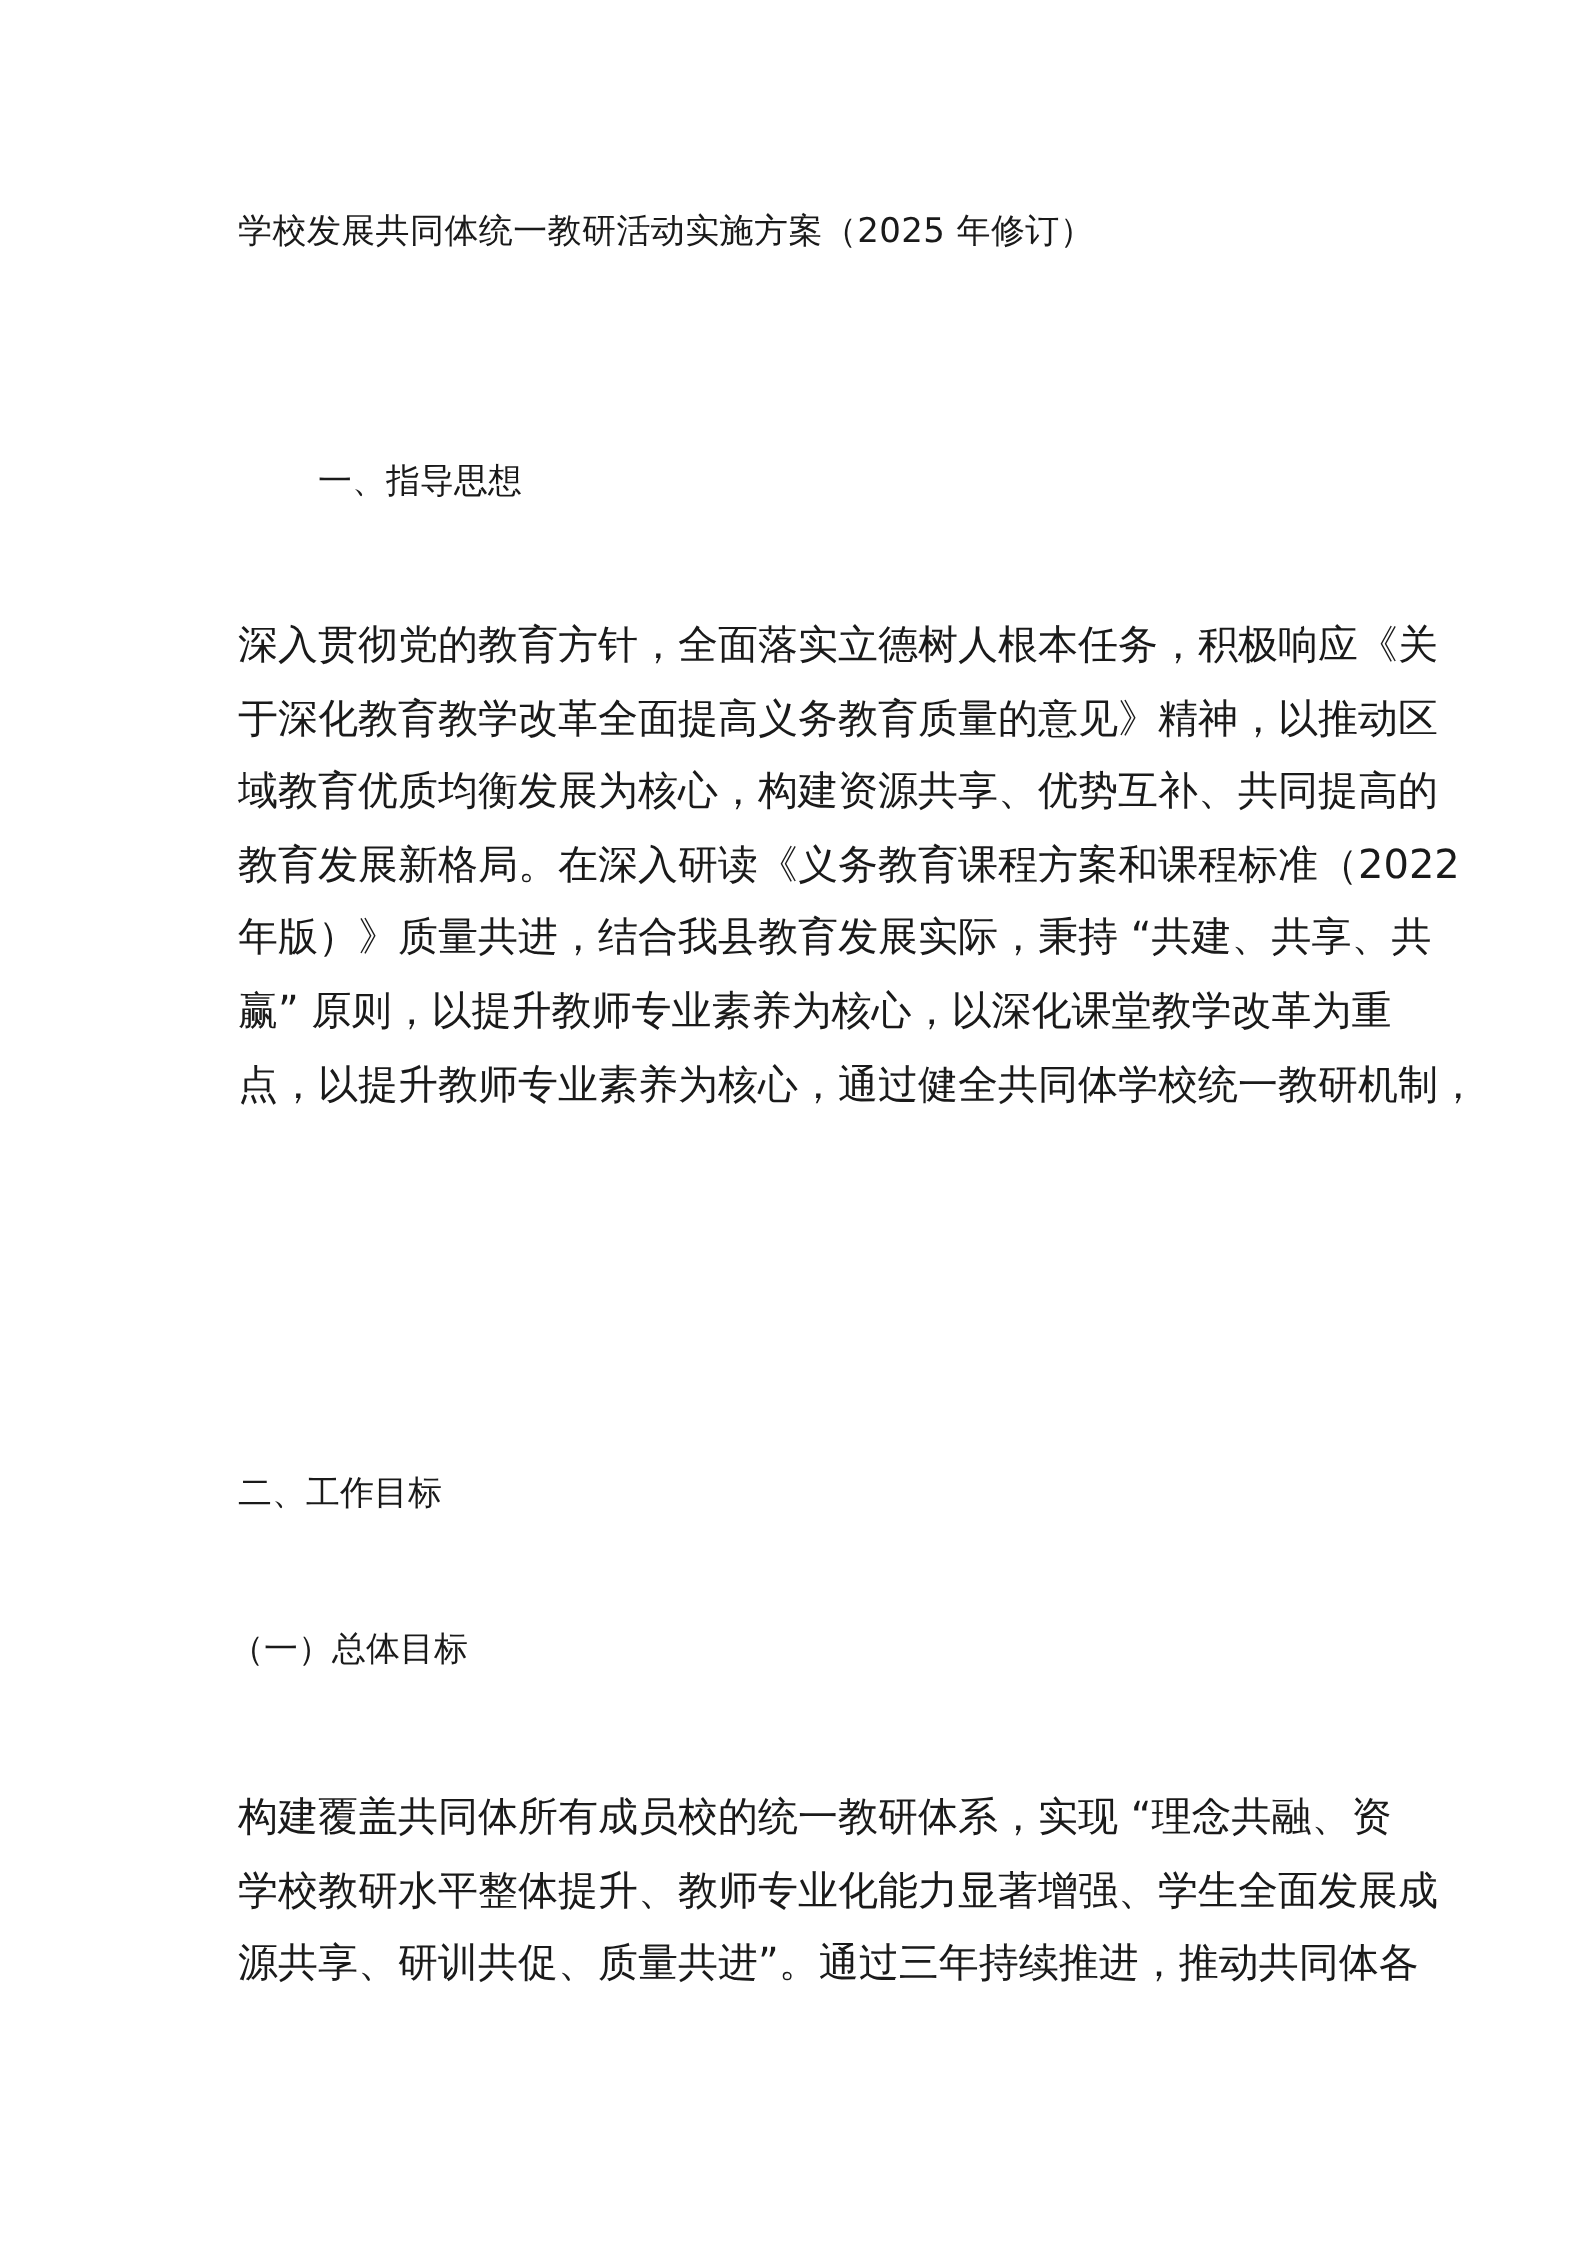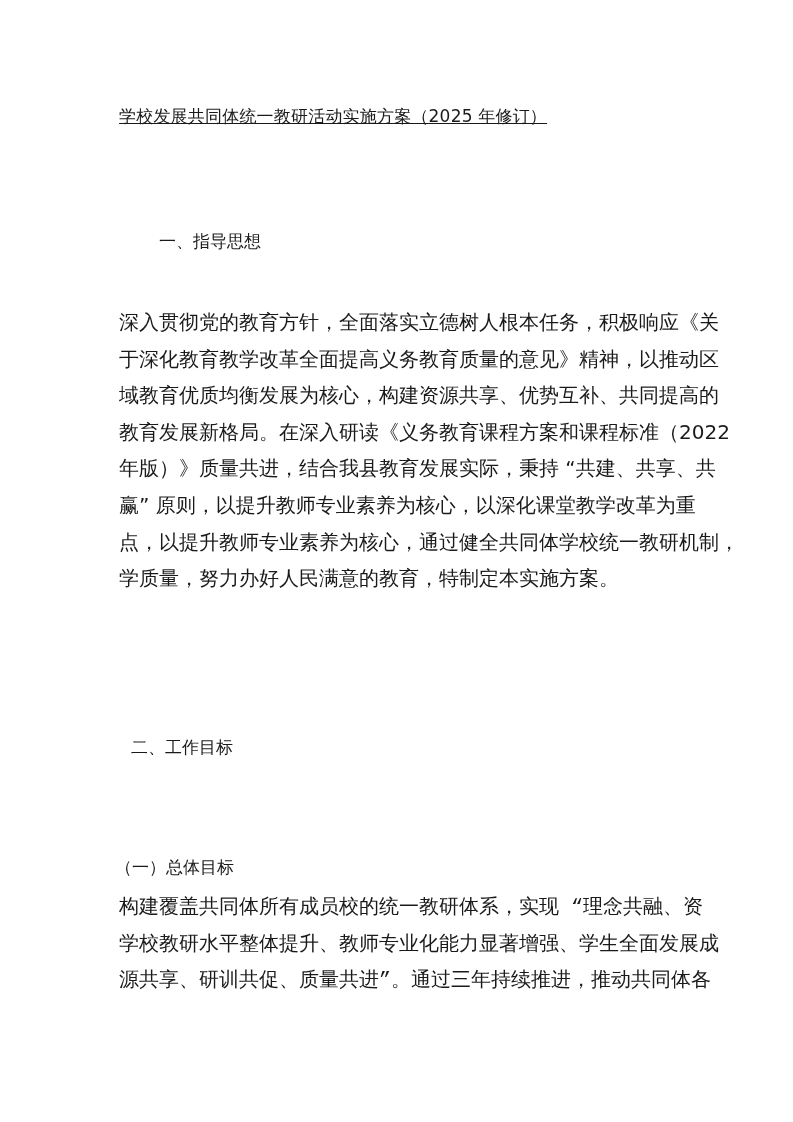--- a/index.html
+++ b/index.html
@@ -22,21 +22,20 @@
       background: #ffffff;
     }
     .doc-title {
       position: absolute;
       left: 119px;
       top: 104px;
       font-size: 17px;
       line-height: 24px;
       white-space: nowrap;
       letter-spacing: 0.2px;
-      text-decoration: underline;
     }
     .heading {
       position: absolute;
       left: 119px;
       font-size: 17px;
       line-height: 24px;
       white-space: nowrap;
     }
     .para {
       position: absolute;
@@ -66,26 +65,25 @@
   <div class="heading" style="top:229px;margin-left:40px;">一、指导思想</div>
 
   <div class="para" style="top:304px;">
     <span class="line">深入贯彻党的教育方针，全面落实立德树人根本任务，积极响应《关</span>
     <span class="line">于深化教育教学改革全面提高义务教育质量的意见》精神，以推动区</span>
     <span class="line">域教育优质均衡发展为核心，构建资源共享、优势互补、共同提高的</span>
     <span class="line">教育发展新格局。在深入研读《义务教育课程方案和课程标准（2022</span>
     <span class="line">年版）》质量共进，结合我县教育发展实际，秉持 “共建、共享、共</span>
     <span class="line">赢” 原则，以提升教师专业素养为核心，以深化课堂教学改革为重</span>
     <span class="line">点，以提升教师专业素养为核心，通过健全共同体学校统一教研机制，</span>
-    <span class="line last">学质量，努力办好人民满意的教育，特制定本实施方案。</span>
   </div>
 
-  <div class="heading" style="top:735px;margin-left:12px;">二、工作目标</div>
+  <div class="heading" style="top:735px;">二、工作目标</div>
 
-  <div class="heading" style="top:857px; left:115px;font-family:Liberation Mono, monospace;">（一）总体目标</div>
+  <div class="heading" style="top:813px; left:115px;">（一）总体目标</div>
 
-  <div class="para" style="top:890px;font-family:Liberation Mono, monospace;">
+  <div class="para" style="top:890px;">
     <span class="line">构建覆盖共同体所有成员校的统一教研体系，实现 “理念共融、资</span>
     <span class="line">学校教研水平整体提升、教师专业化能力显著增强、学生全面发展成</span>
     <span class="line">源共享、研训共促、质量共进”。通过三年持续推进，推动共同体各</span>
   </div>
 
 </div>
 
 </body></html>

